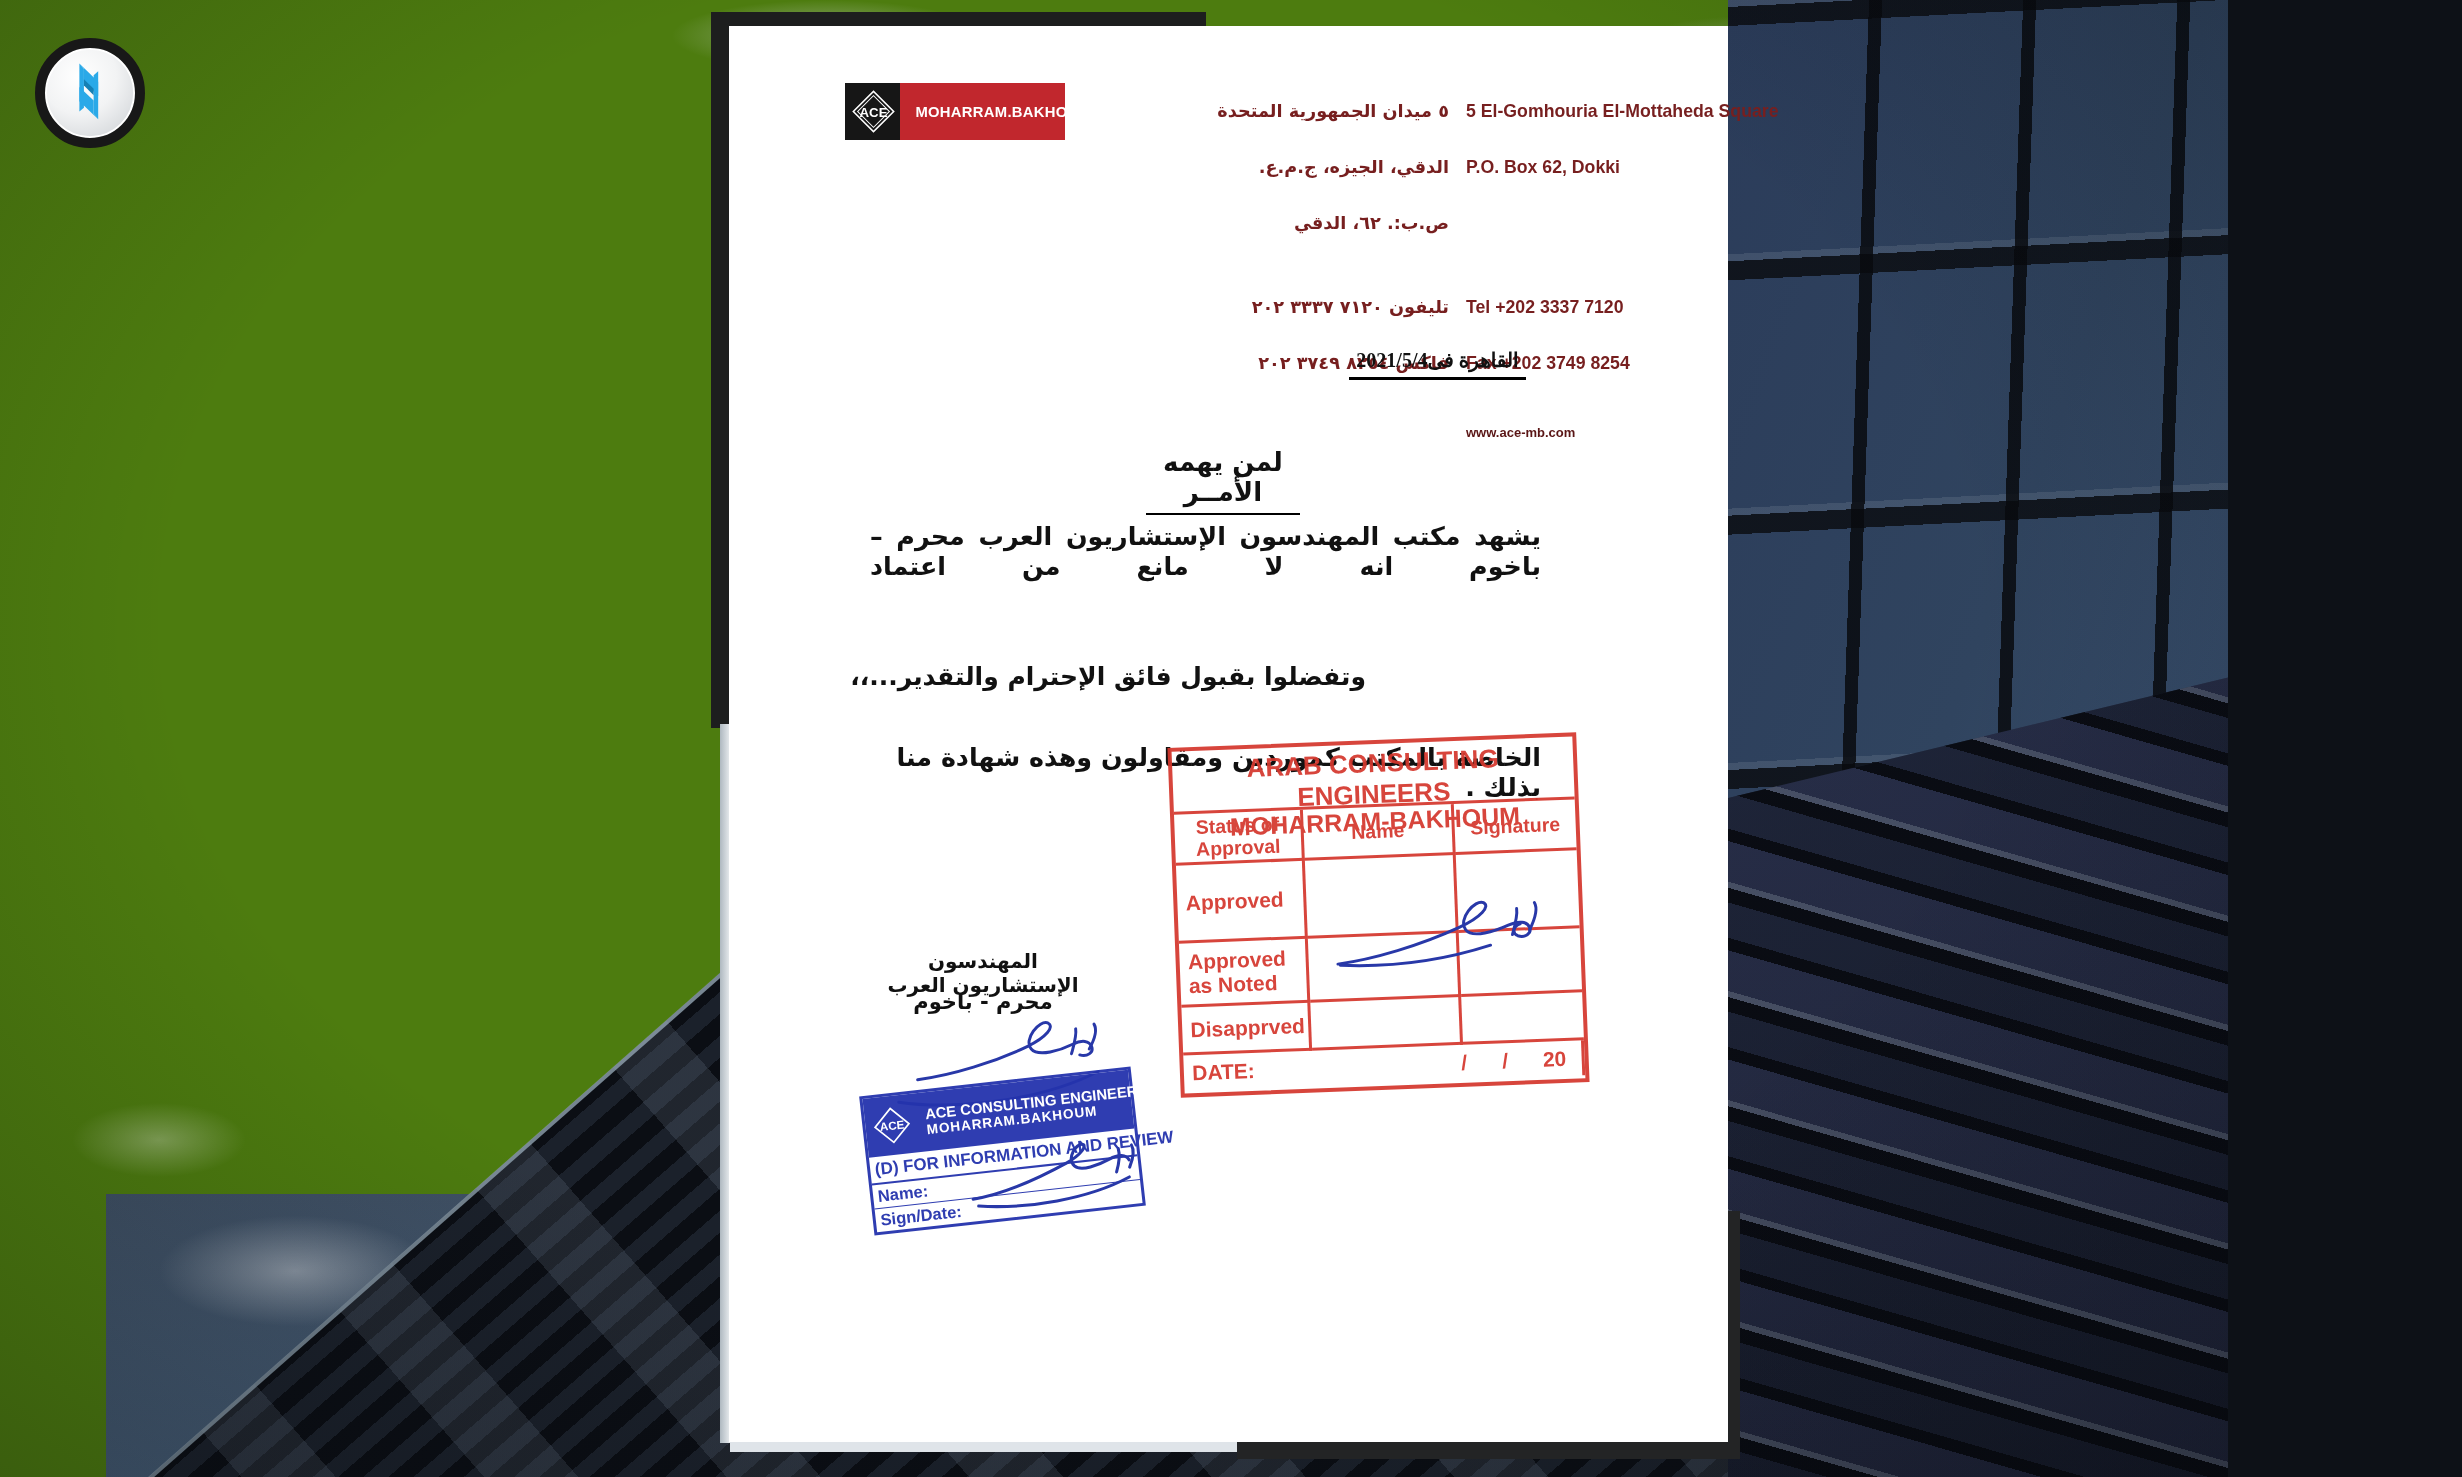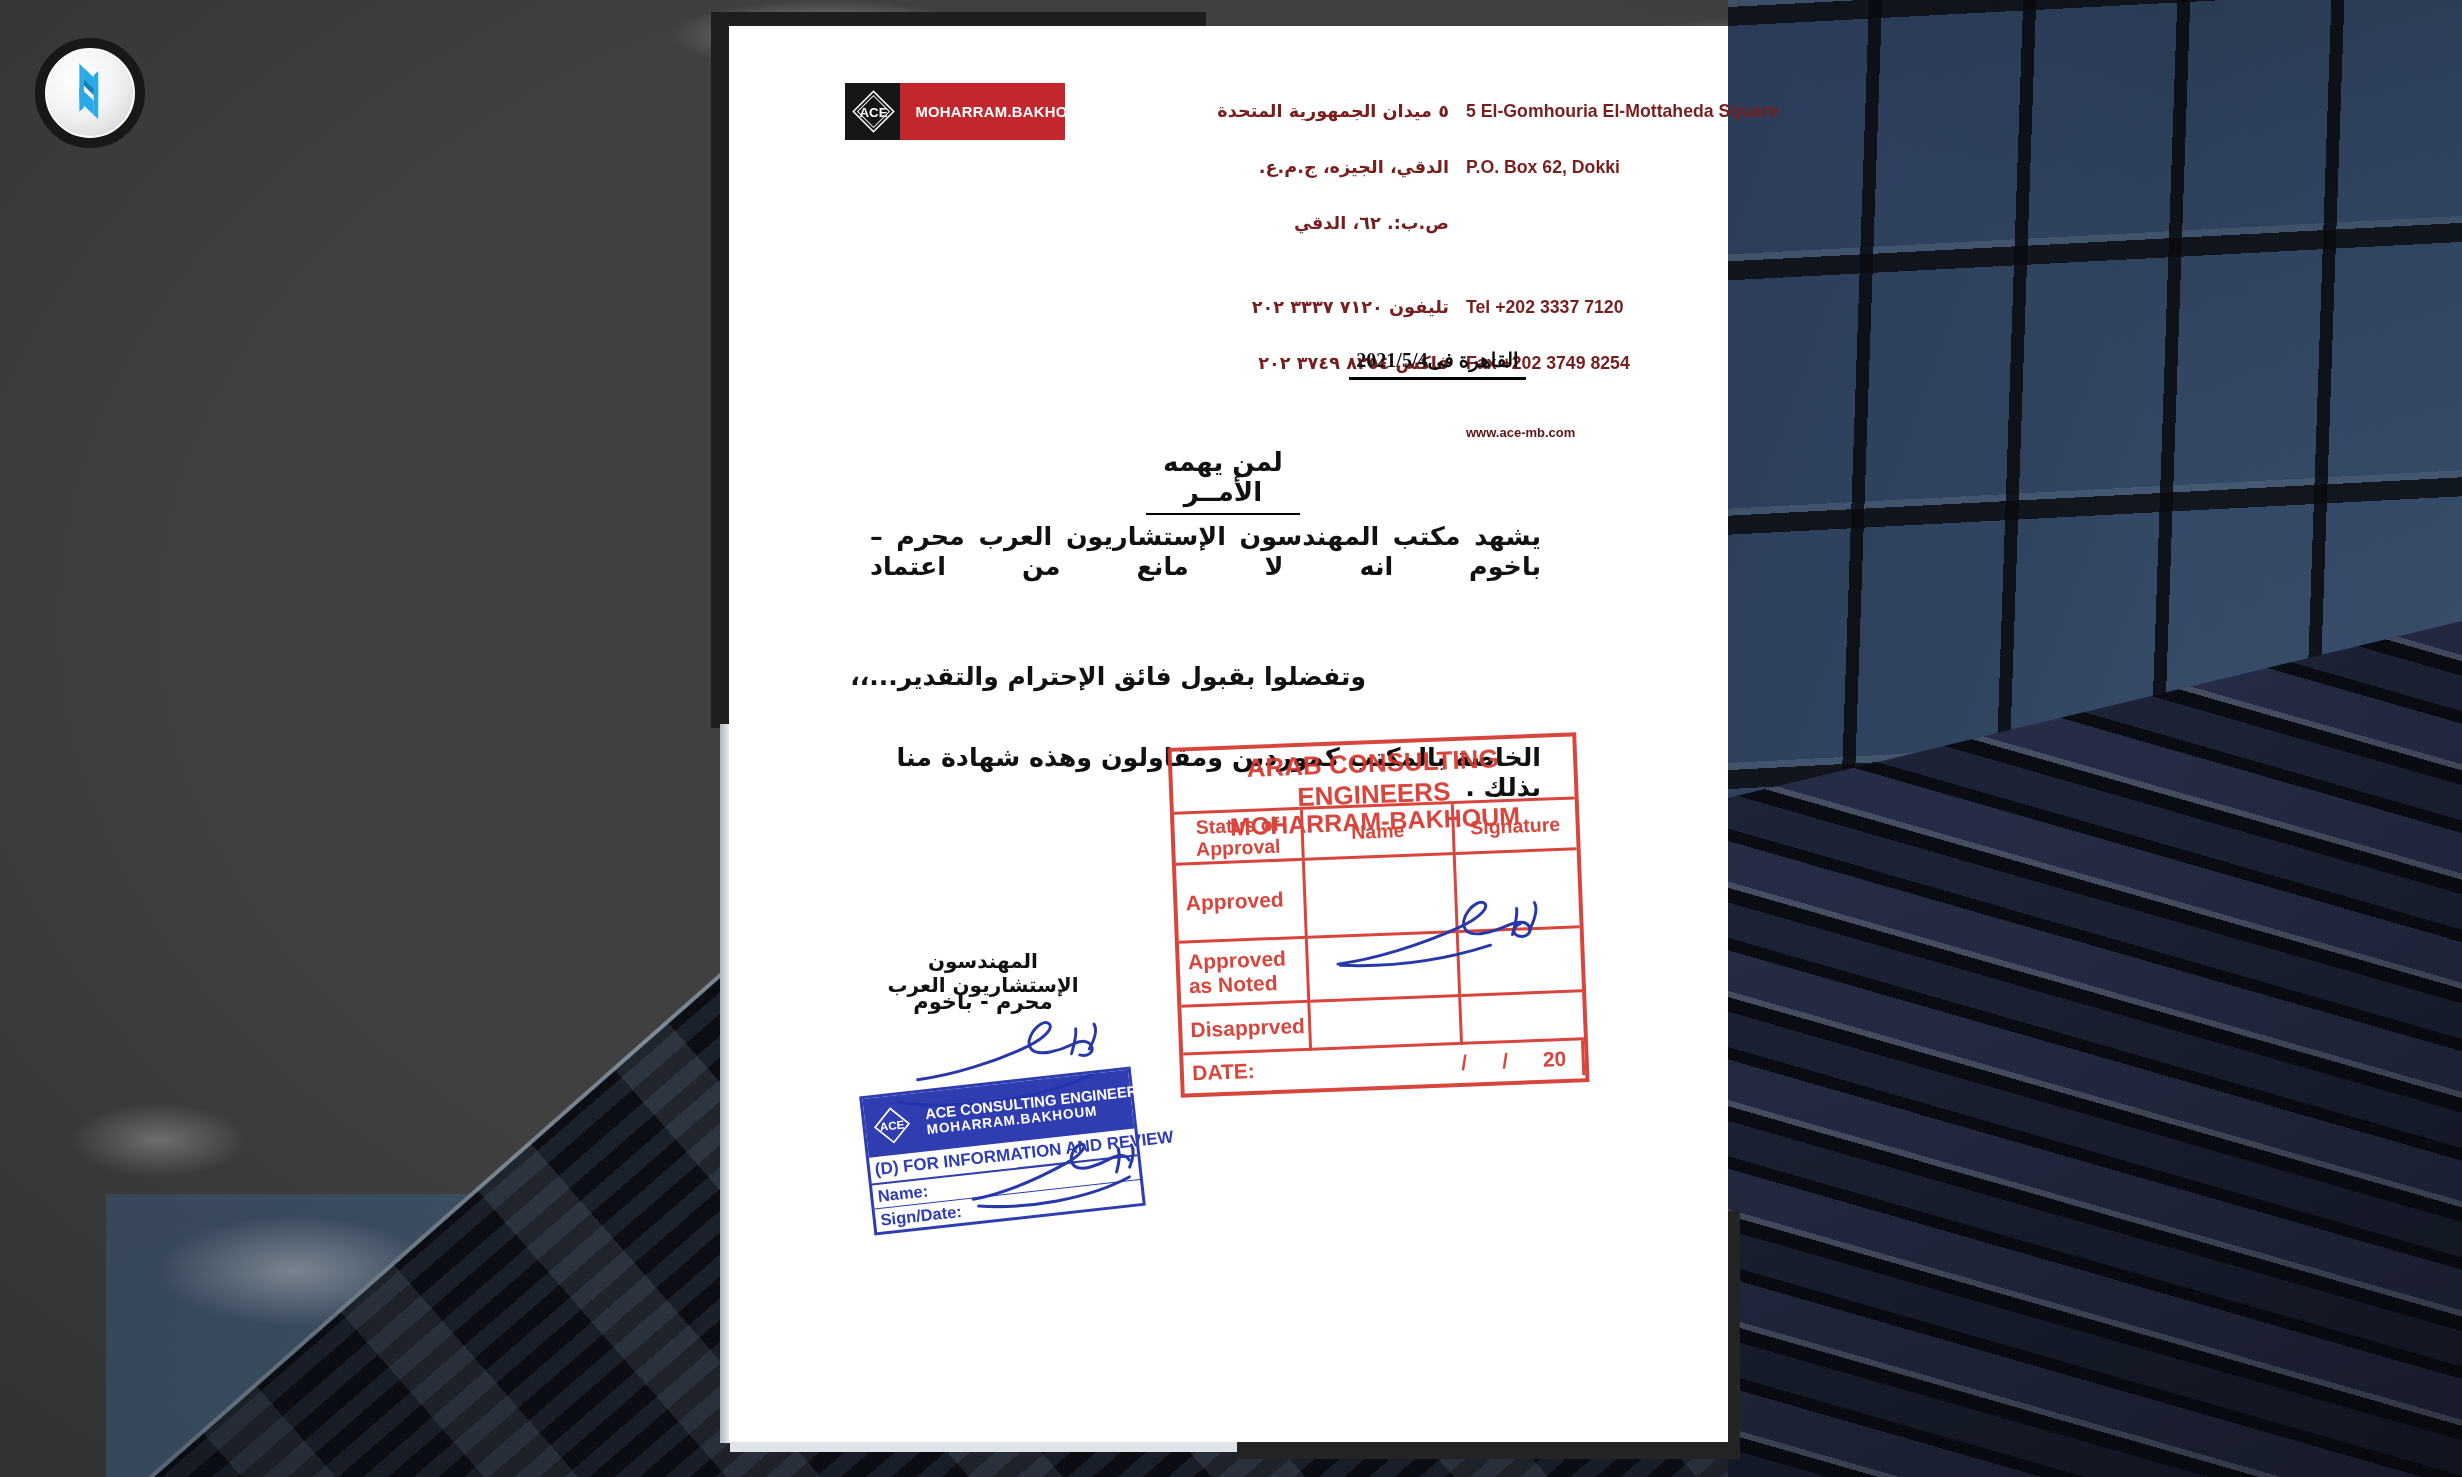--- a/index.html
+++ b/index.html
@@ -1,17 +1,17 @@
 <!DOCTYPE html>
 <html style="font-size:9.5px"><head>
 <meta charset="utf-8">
 <style>
   html,body{margin:0;padding:0;background:#0d1117;overflow:hidden;}
-  #canvas{position:relative;width:2462px;height:1478px;overflow:hidden;
-          font-family:"Liberation Sans",sans-serif;transform-origin:0 0;background:#404040;}
+  #canvas{position:relative;width:2228px;height:1478px;overflow:hidden;
+          font-family:"Liberation Sans",sans-serif;transform-origin:0 0;background:#4d7c0f;}
   
   .sky{position:absolute;inset:0;
     background-image:
       radial-gradient(closest-side,rgba(255,255,255,.38),rgba(255,255,255,0) 72%),
       radial-gradient(closest-side,rgba(255,255,255,.30),rgba(255,255,255,0) 70%),
       radial-gradient(closest-side,rgba(255,255,255,.26),rgba(255,255,255,0) 70%),
       radial-gradient(closest-side,rgba(210,216,222,.55),rgba(210,216,222,0) 75%),
       radial-gradient(closest-side,rgba(205,212,220,.35),rgba(205,212,220,0) 75%),
       linear-gradient(180deg,#3f5064 0%,#47617c 32%,#4e6a86 58%,#577693 82%,#5e7f9b 100%);
     background-repeat:no-repeat;

